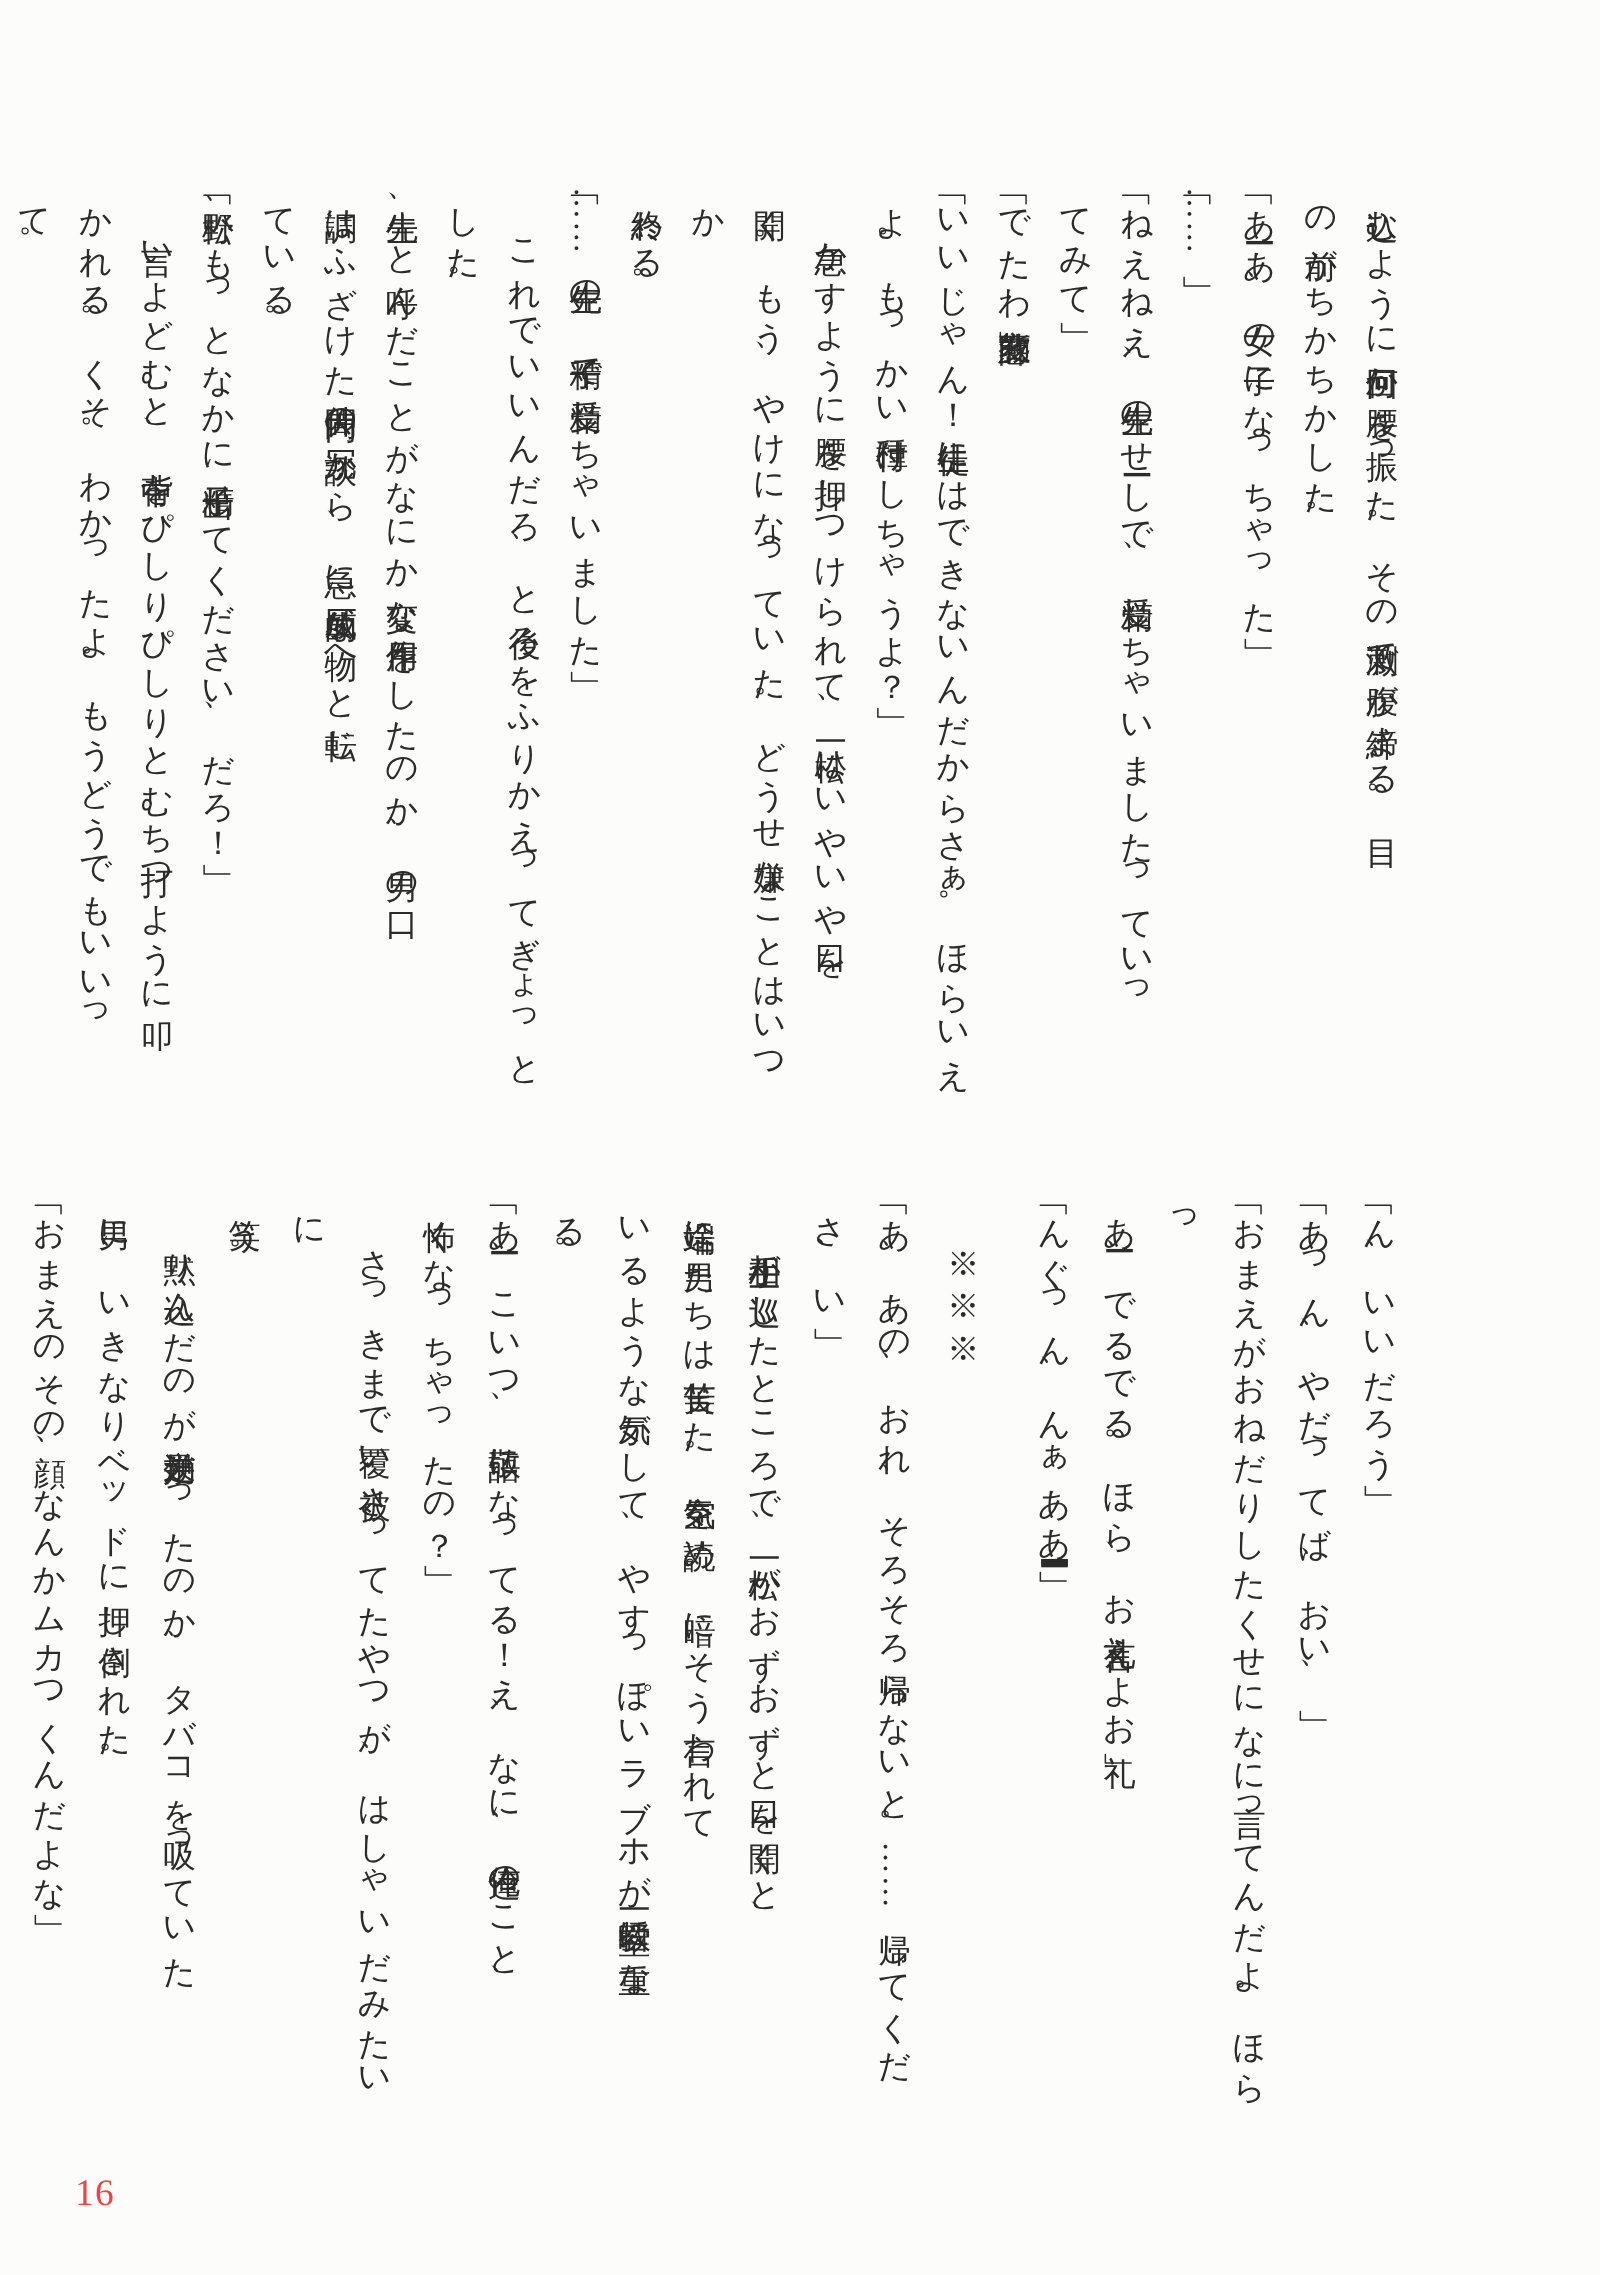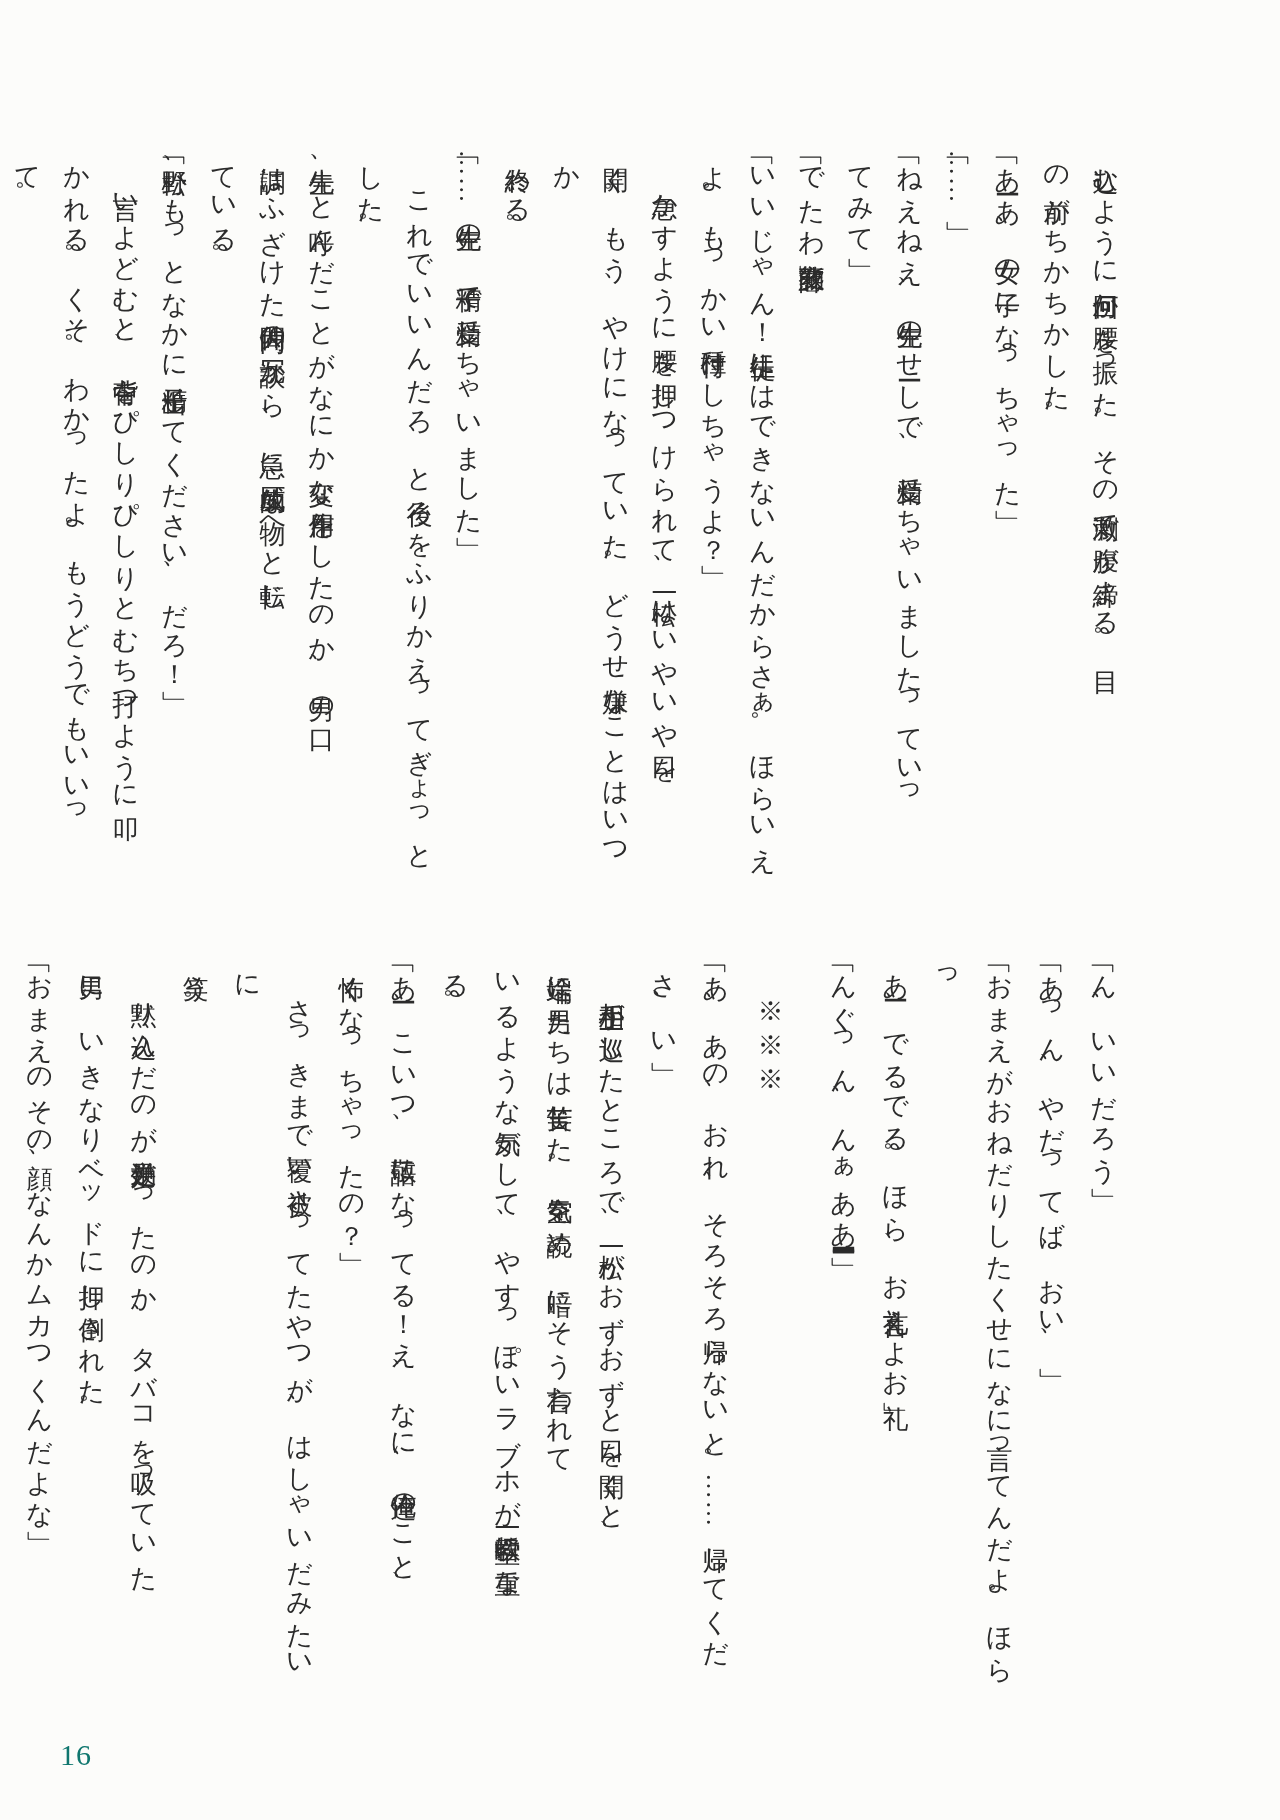--- a/index.html
+++ b/index.html
@@ -48,21 +48,21 @@
     letter-spacing: 0.32em;
     margin-block-start: 21px;
     margin-block-end: 3px;
   }
   .page-number {
     position: absolute;
     left: 60px;
     top: 1738px;
     font-size: 30px;
     letter-spacing: 1px;
-    color: #0f766e;
+    color: #ef4444;
   }
 </style>
 </head>
 <body style="--paper: #fcfcfa; --ink: #2b2b2b;">
 
 <div class="page">
   <div class="tier tier-upper">
       <p class="line">込むように何回か腰を振った。その刺激で腹が締まる。目</p>
       <p class="line">の前がちかちかした。</p>
       <p class="line">「あーあ、女の子になっちゃった」</p>

